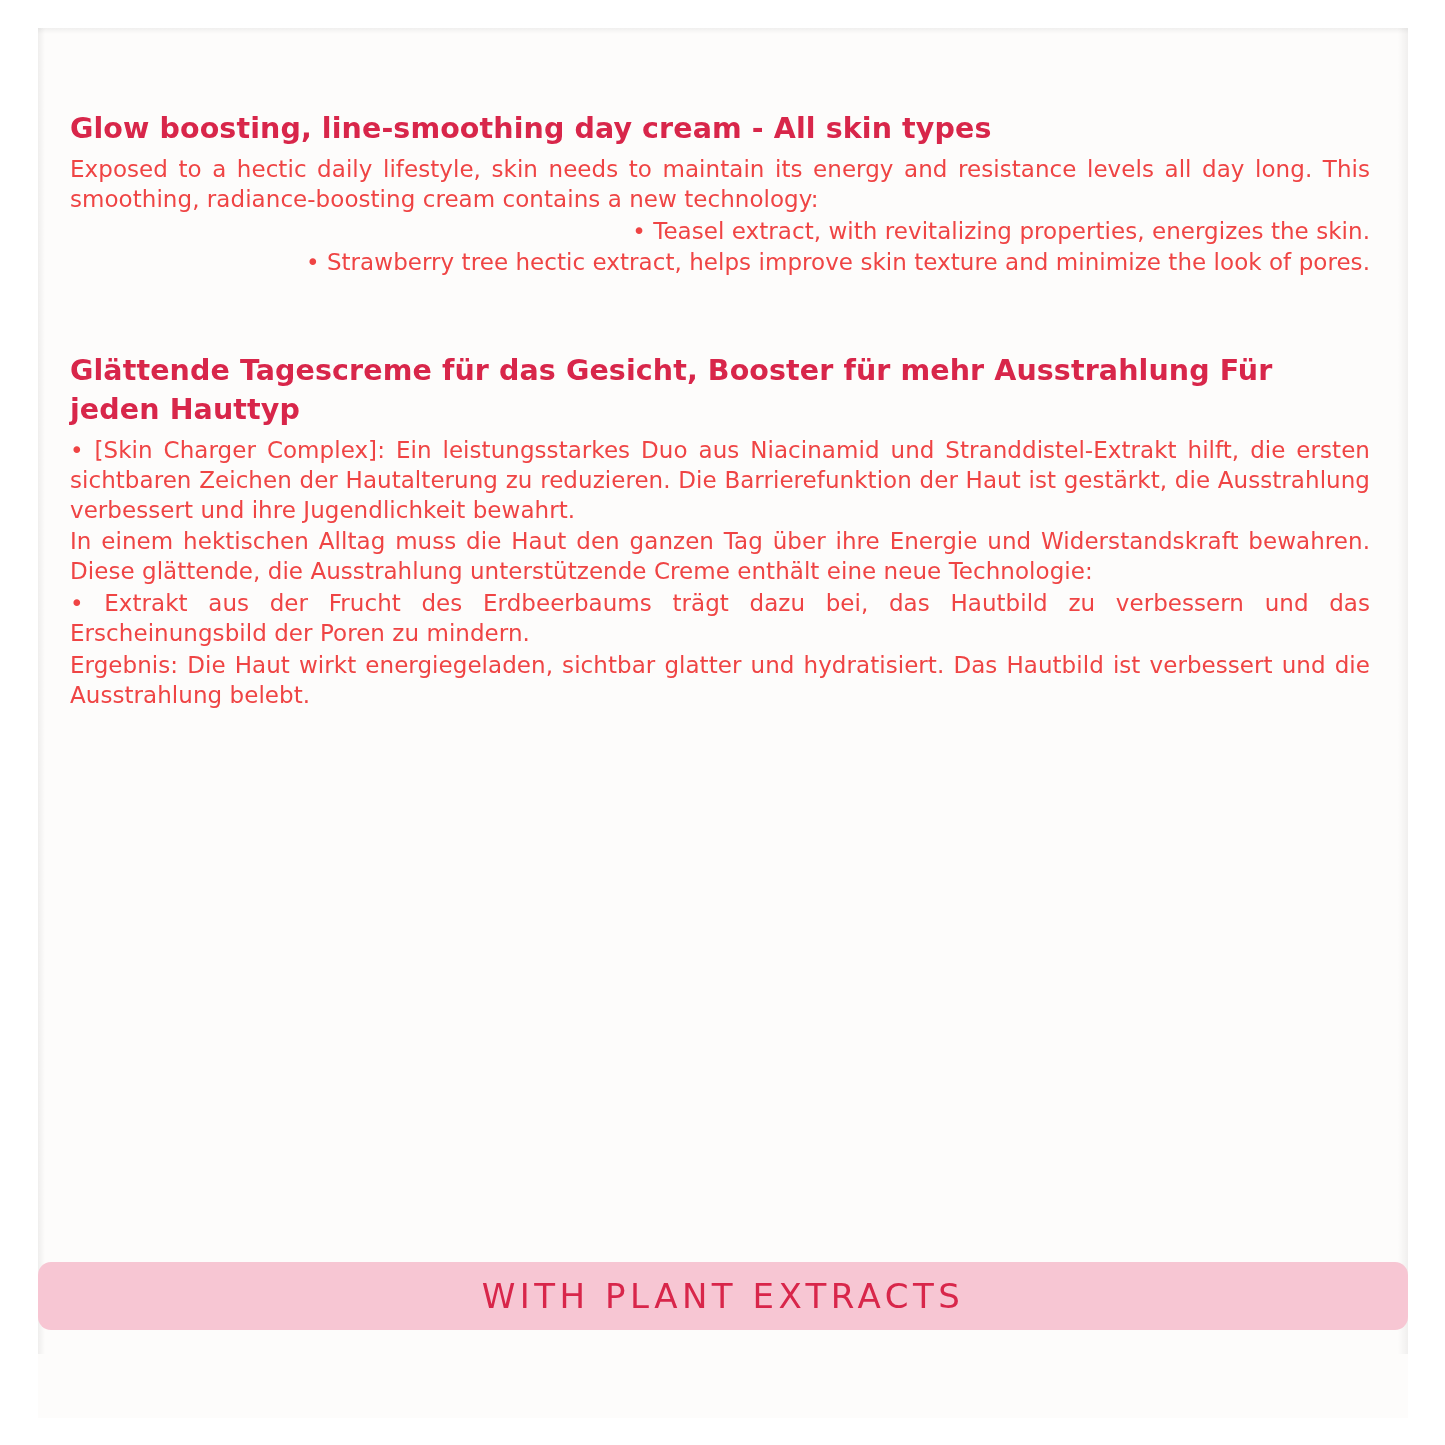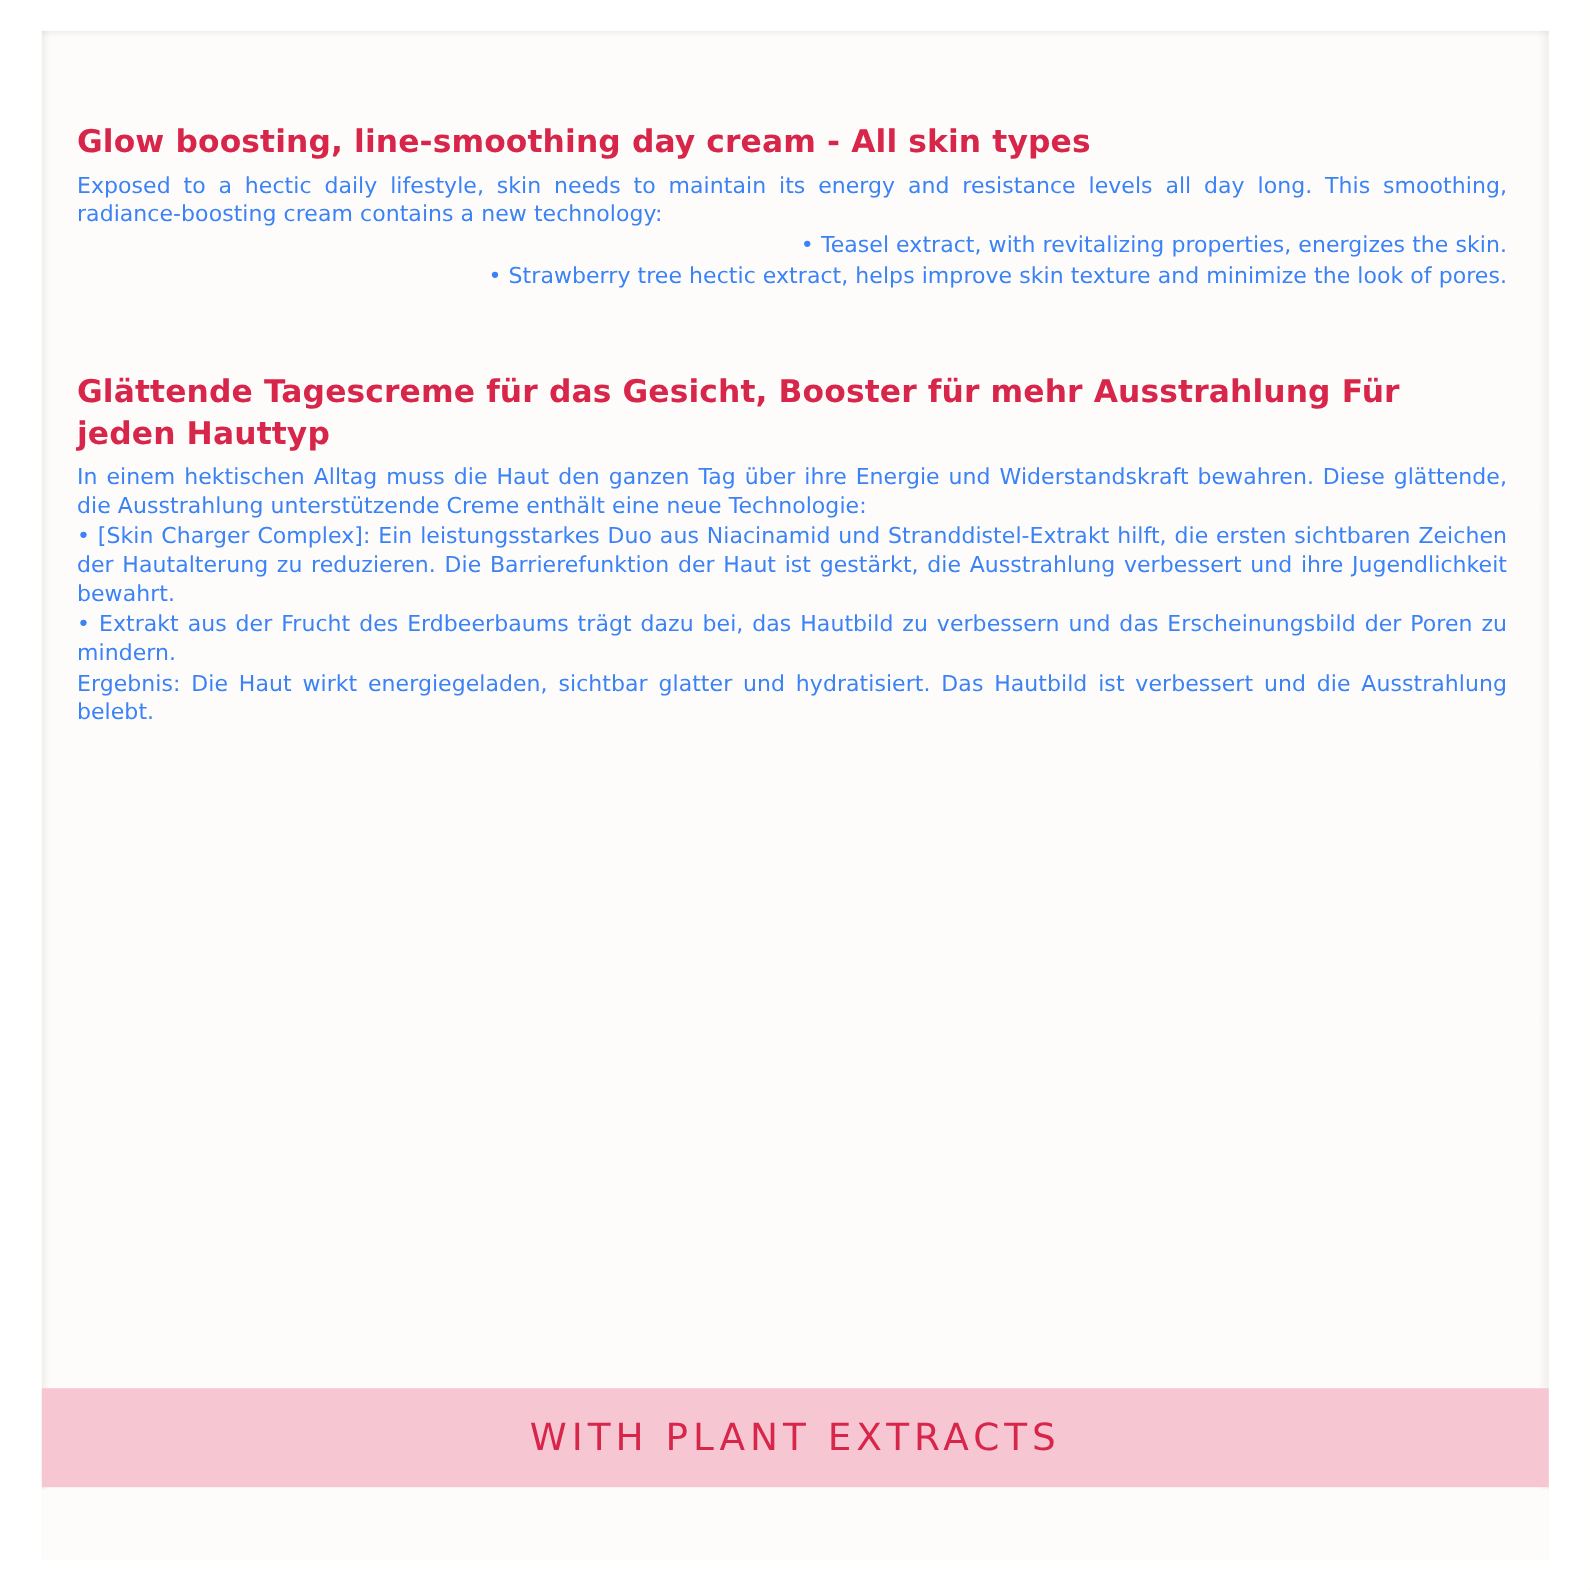--- a/index.html
+++ b/index.html
@@ -41,44 +41,45 @@
   }
   .heading {
     color: #d8264a;
     font-weight: bold;
     font-size: 28.5px;
     line-height: 1.36;
     letter-spacing: 0.1px;
     margin: 0 0 6px 0;
   }
   .para {
-    color: #3b82f6;
-    font-size: 20px;
+    color: #ef4444;
+    font-size: 23px;
     line-height: 1.3;
     margin: 0 0 2px 0;
     text-align: justify;
     text-justify: inter-word;
     letter-spacing: 0.05px;
   }
   .para.last {
     text-align: right;
   }
   .gap {
     height: 72px;
   }
   .footer-band {
     position: absolute;
     left: 38px;
     top: 1262px;
     width: 1370px;
-    height: 90px;
+    height: 68px;
     background: #f7c6d3;
     display: flex;
     align-items: center;
     justify-content: center;
+    border-radius: 13px;
   }
   .footer-text {
     color: #d8264a;
     font-size: 34px;
     letter-spacing: 4.5px;
     font-weight: 400;
     white-space: nowrap;
   }
   .footer-below {
     position: absolute;
@@ -128,22 +129,22 @@
       <p class="heading">Glow boosting, line-smoothing day cream - All skin types</p>
       <p class="para">Exposed to a hectic daily lifestyle, skin needs to maintain its energy and resistance levels all day long. This smoothing, radiance-boosting cream contains a new technology:</p>
       <p class="para last">• Teasel extract, with revitalizing properties, energizes the skin.</p>
       <p class="para last">• Strawberry tree hectic extract, helps improve skin texture and minimize the look of pores.</p>
     </div>
 
     <div class="gap"></div>
 
     <div class="block">
       <p class="heading">Glättende Tagescreme für das Gesicht, Booster für mehr Ausstrahlung Für jeden Hauttyp</p>
+      <p class="para">• [Skin Charger Complex]: Ein leistungsstarkes Duo aus Niacinamid und Stranddistel-Extrakt hilft, die ersten sichtbaren Zeichen der Hautalterung zu reduzieren. Die Barrierefunktion der Haut ist gestärkt, die Ausstrahlung verbessert und ihre Jugendlichkeit bewahrt.</p>
       <p class="para">In einem hektischen Alltag muss die Haut den ganzen Tag über ihre Energie und Widerstandskraft bewahren. Diese glättende, die Ausstrahlung unterstützende Creme enthält eine neue Technologie:</p>
-      <p class="para">• [Skin Charger Complex]: Ein leistungsstarkes Duo aus Niacinamid und Stranddistel-Extrakt hilft, die ersten sichtbaren Zeichen der Hautalterung zu reduzieren. Die Barrierefunktion der Haut ist gestärkt, die Ausstrahlung verbessert und ihre Jugendlichkeit bewahrt.</p>
       <p class="para">• Extrakt aus der Frucht des Erdbeerbaums trägt dazu bei, das Hautbild zu verbessern und das Erscheinungsbild der Poren zu mindern.</p>
       <p class="para">Ergebnis: Die Haut wirkt energiegeladen, sichtbar glatter und hydratisiert. Das Hautbild ist verbessert und die Ausstrahlung belebt.</p>
     </div>
 
   </div>
 
   <div class="footer-below"></div>
   <div class="footer-band">
     <span class="footer-text">WITH PLANT EXTRACTS</span>
   </div>

